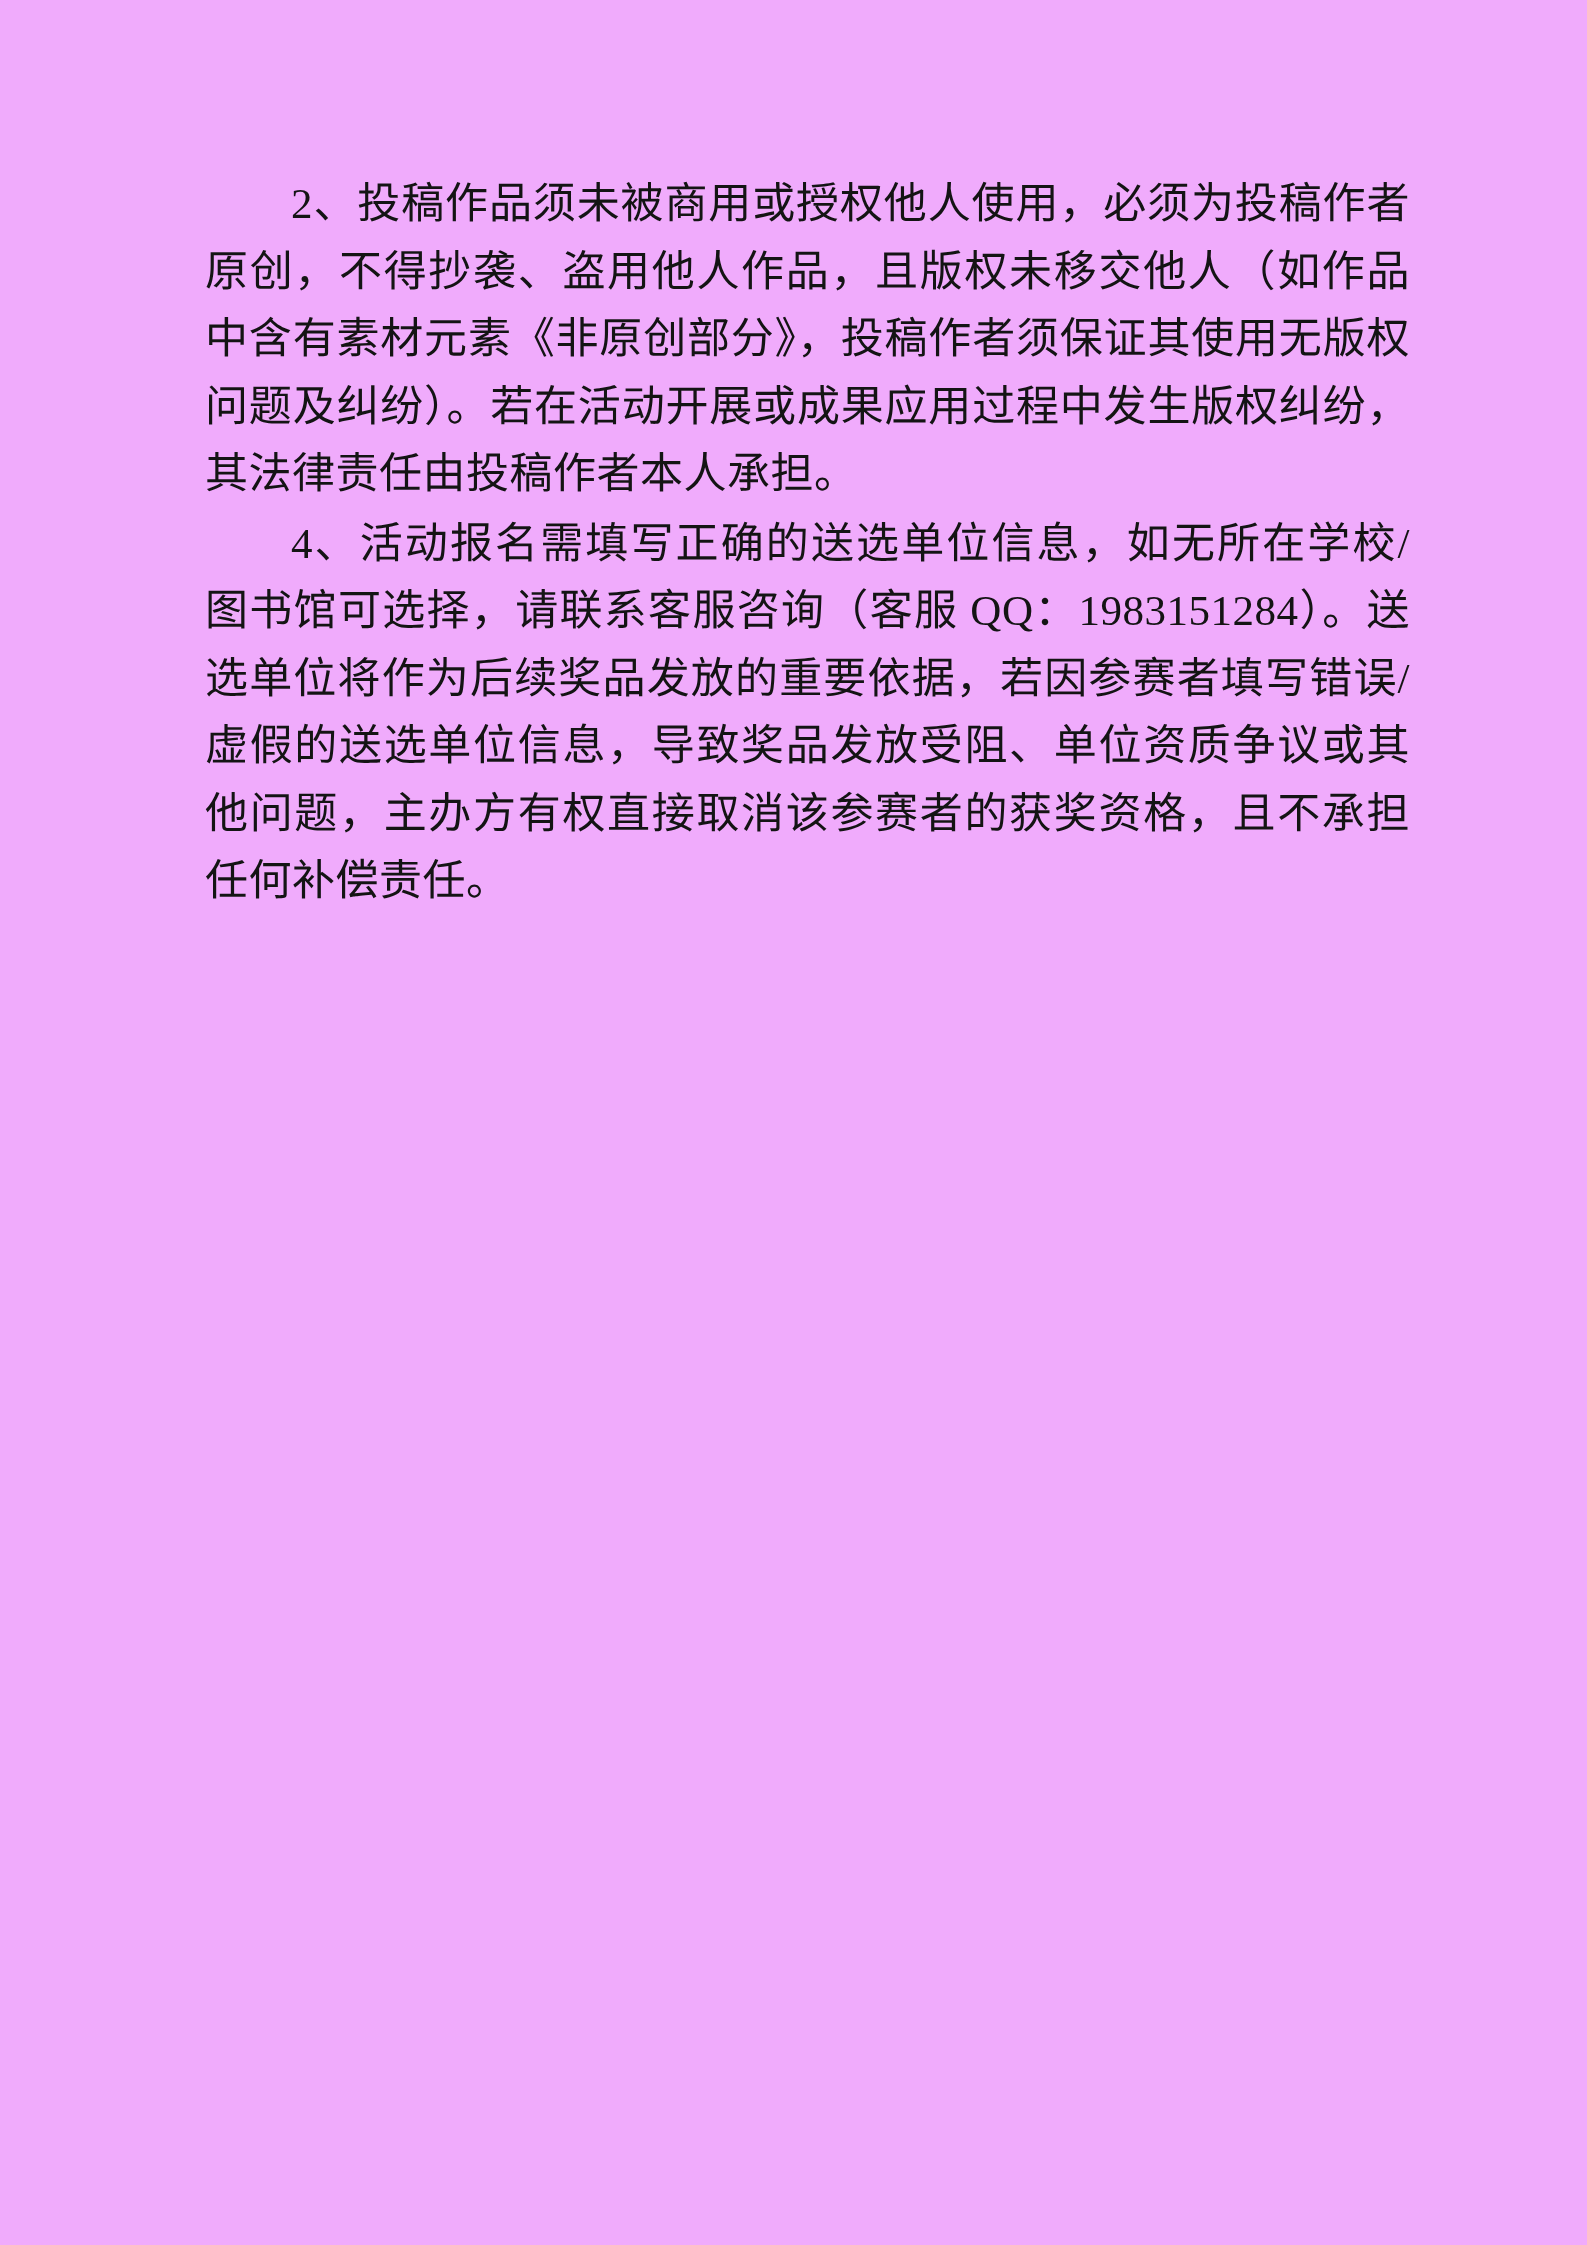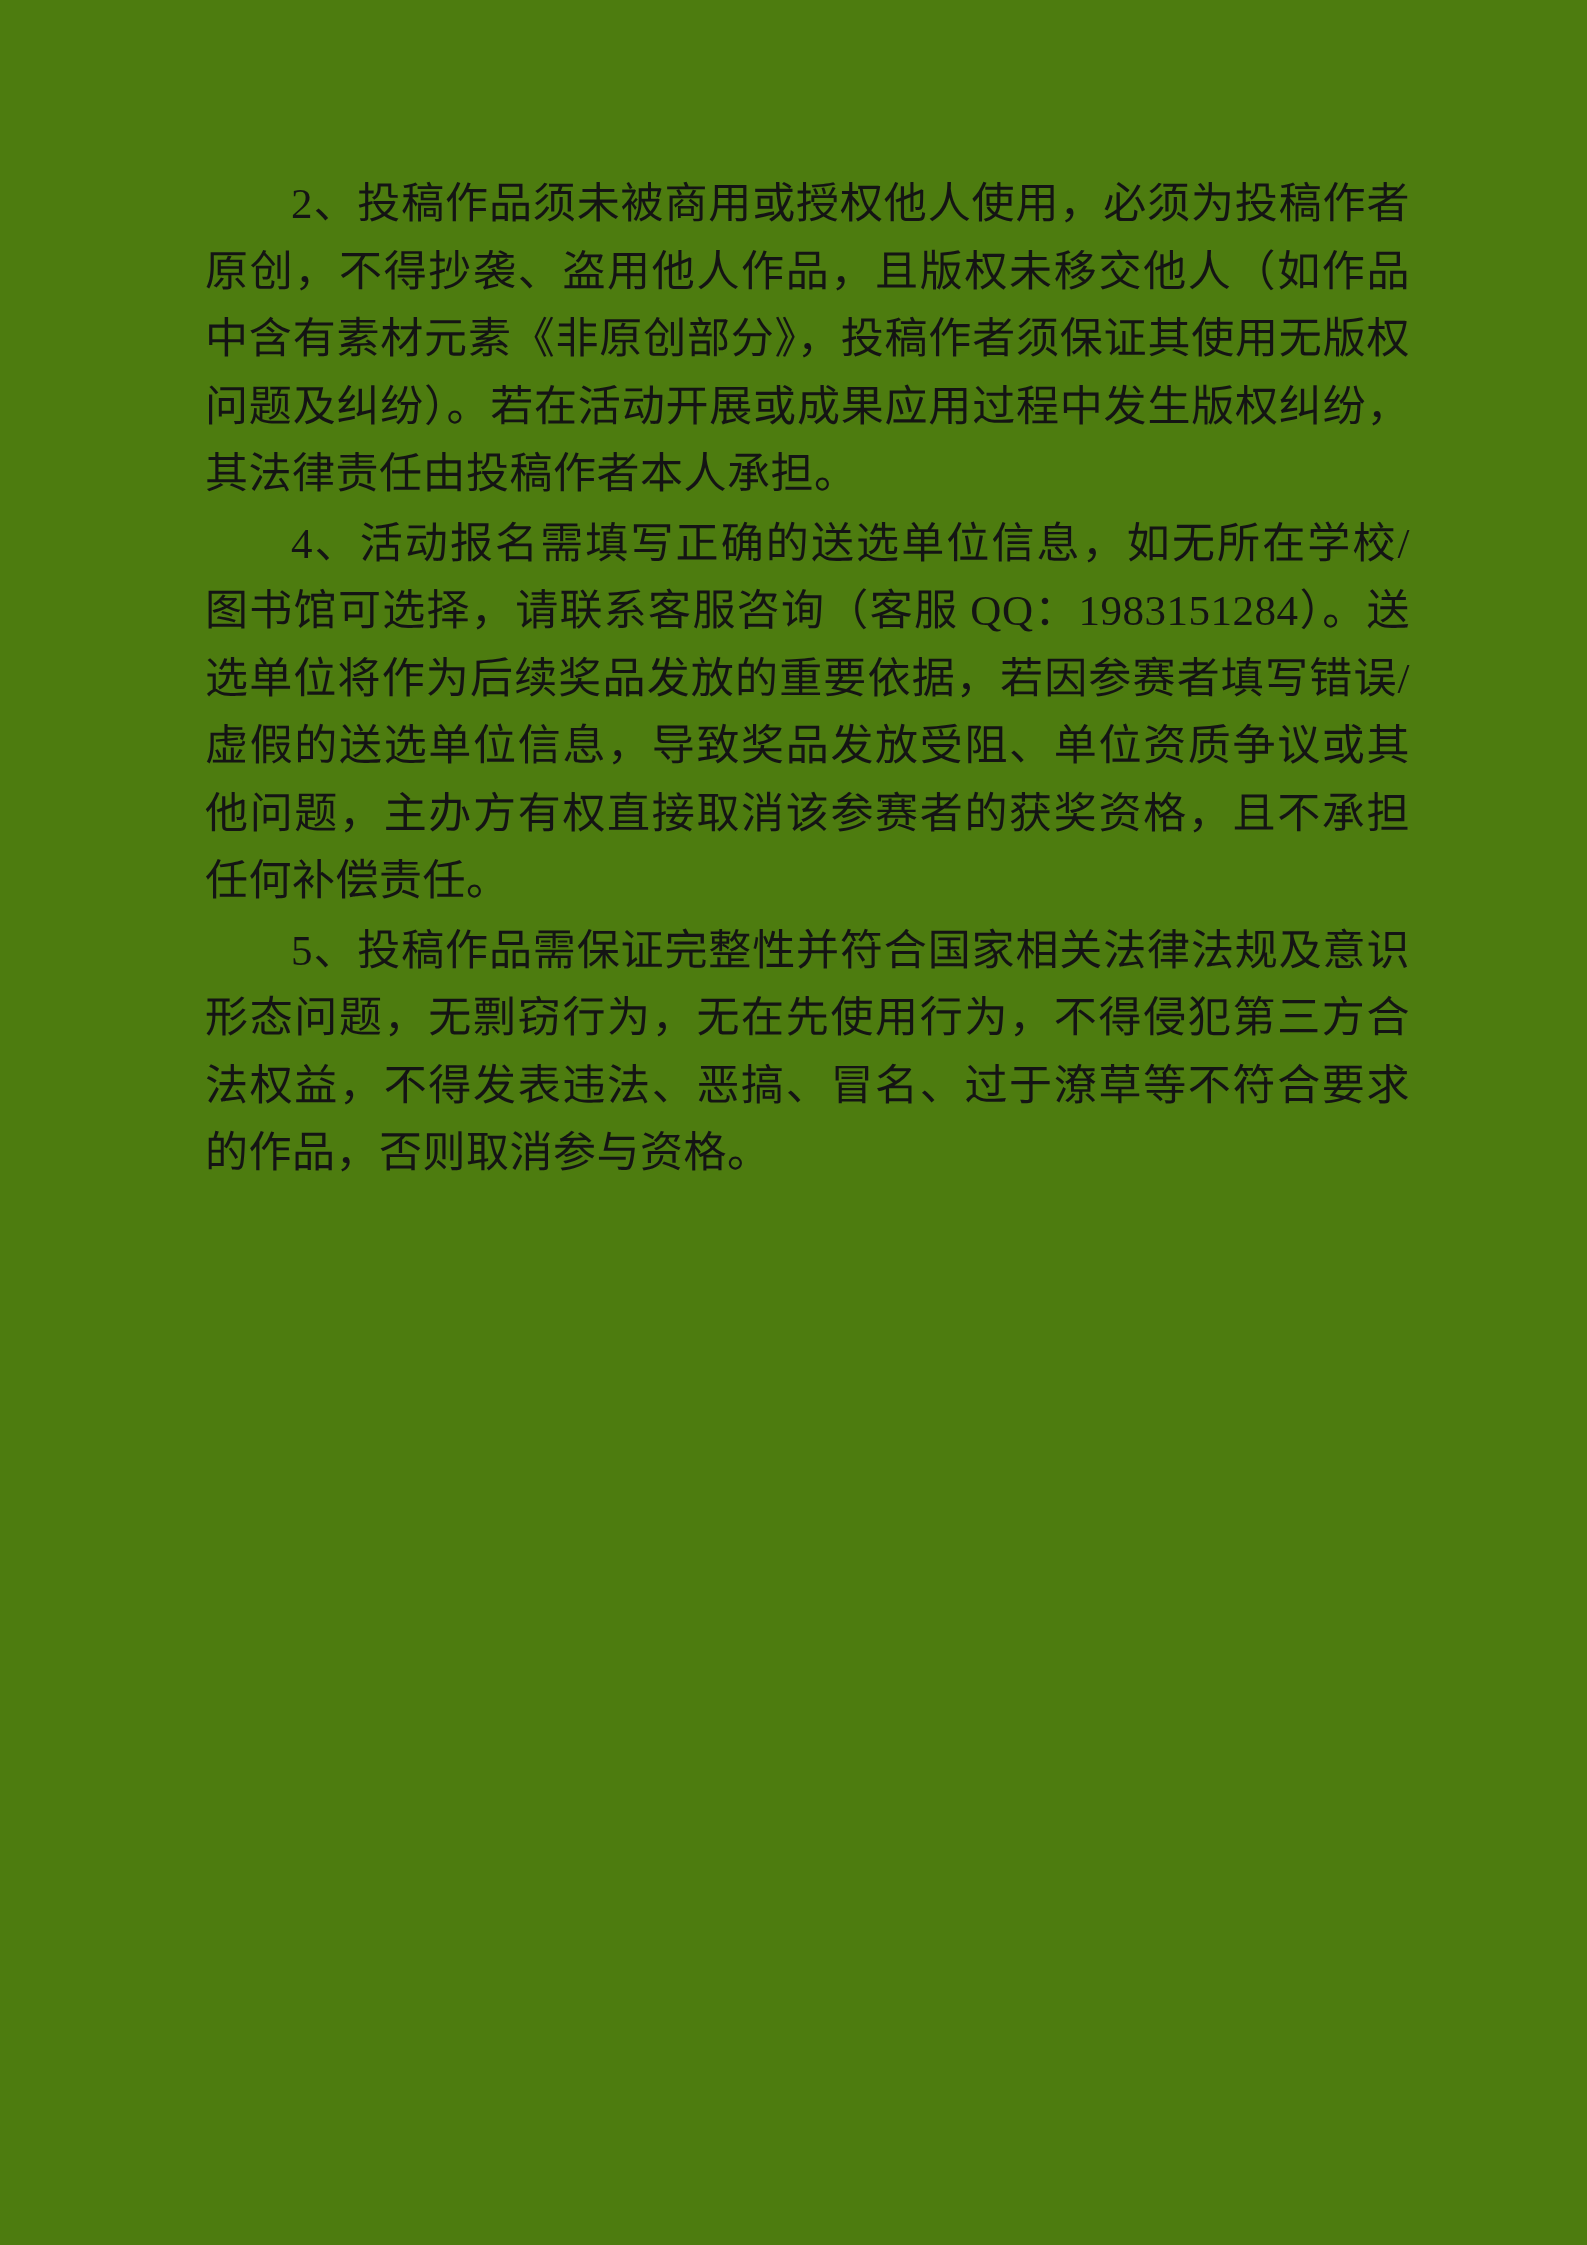--- a/index.html
+++ b/index.html
@@ -12,21 +12,21 @@
     width: 1587px;
     height: 2245px;
     font-family: "Liberation Serif", "DejaVu Serif", serif;
     color: #111111;
     overflow: hidden;
   }
   .page {
     position: relative;
     width: 1587px;
     height: 2245px;
-    background: #4d7c0f;
+    background: #f0abfc;
     box-sizing: border-box;
     padding: 170px 175px 52px 205px;
   }
   .doc-body {
     width: 1205px;
   }
   .para {
     font-size: 43px;
     line-height: 1.57;
     text-align: justify;
@@ -45,15 +45,14 @@
     word-spacing: 2px;
   }
 </style>
 </head>
 <body>
 
 <div class="page">
   <div class="doc-body">
     <p class="para">2、投稿作品须未被商用或授权他人使用，必须为投稿作者原创，不得抄袭、盗用他人作品，且版权未移交他人（如作品中含有素材元素《非原创部分》，投稿作者须保证其使用无版权问题及纠纷）。若在活动开展或成果应用过程中发生版权纠纷，其法律责任由投稿作者本人承担。</p>
     <p class="para">4、活动报名需填写正确的送选单位信息，如无所在学校/图书馆可选择，请联系客服咨询（客服 QQ：1983151284）。送选单位将作为后续奖品发放的重要依据，若因参赛者填写错误/虚假的送选单位信息，导致奖品发放受阻、单位资质争议或其他问题，主办方有权直接取消该参赛者的获奖资格，且不承担任何补偿责任。</p>
-    <p class="para">5、投稿作品需保证完整性并符合国家相关法律法规及意识形态问题，无剽窃行为，无在先使用行为，不得侵犯第三方合法权益，不得发表违法、恶搞、冒名、过于潦草等不符合要求的作品，否则取消参与资格。</p>
   </div>
 </div>
 
 </body></html>

